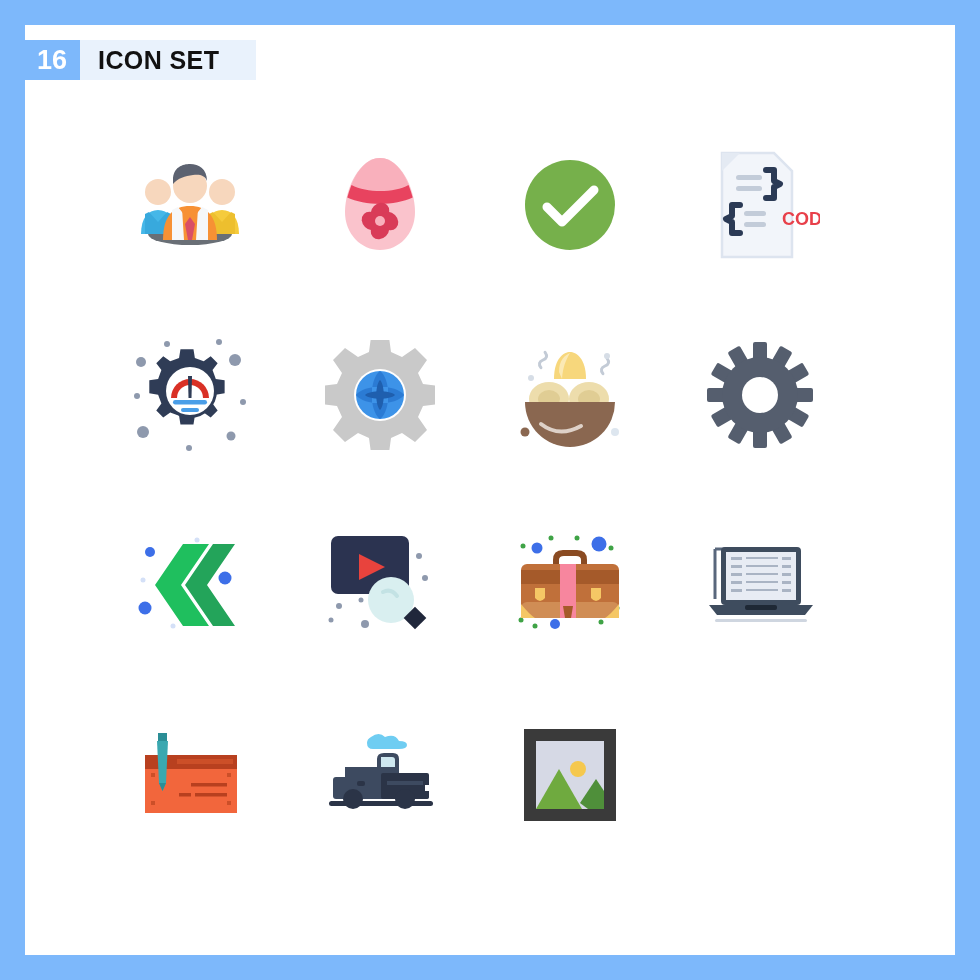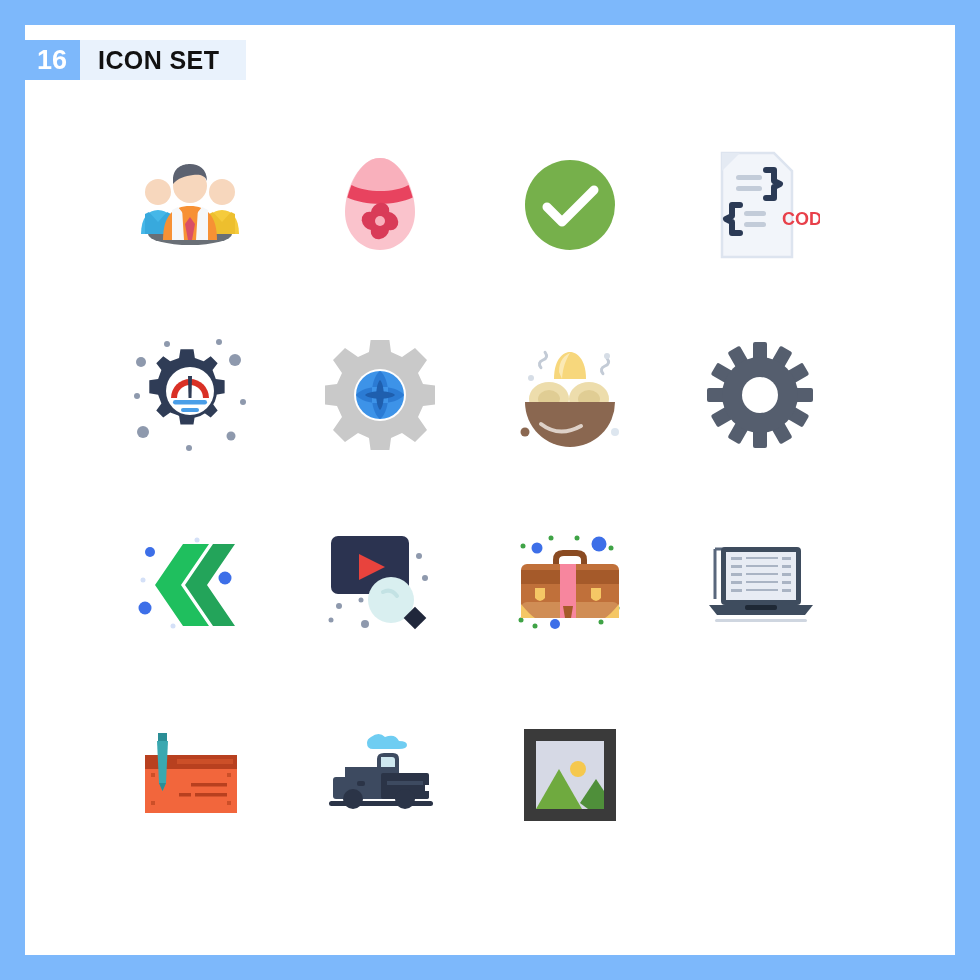--- a/index.html
+++ b/index.html
@@ -47,21 +47,21 @@
     font-size: 27px;
     font-weight: bold;
     line-height: 40px;
     padding: 0 13px 0 12px;
     letter-spacing: 0px;
   }
   #title-wrap {
     background: #e9f2fc;
     display: flex;
     align-items: center;
-    padding: 0 27px 0 18px;
+    padding: 0 37px 0 18px;
   }
   #title-text {
     color: #111111;
     font-size: 25px;
     font-weight: bold;
     letter-spacing: 0.4px;
     text-transform: uppercase;
   }
 
   

